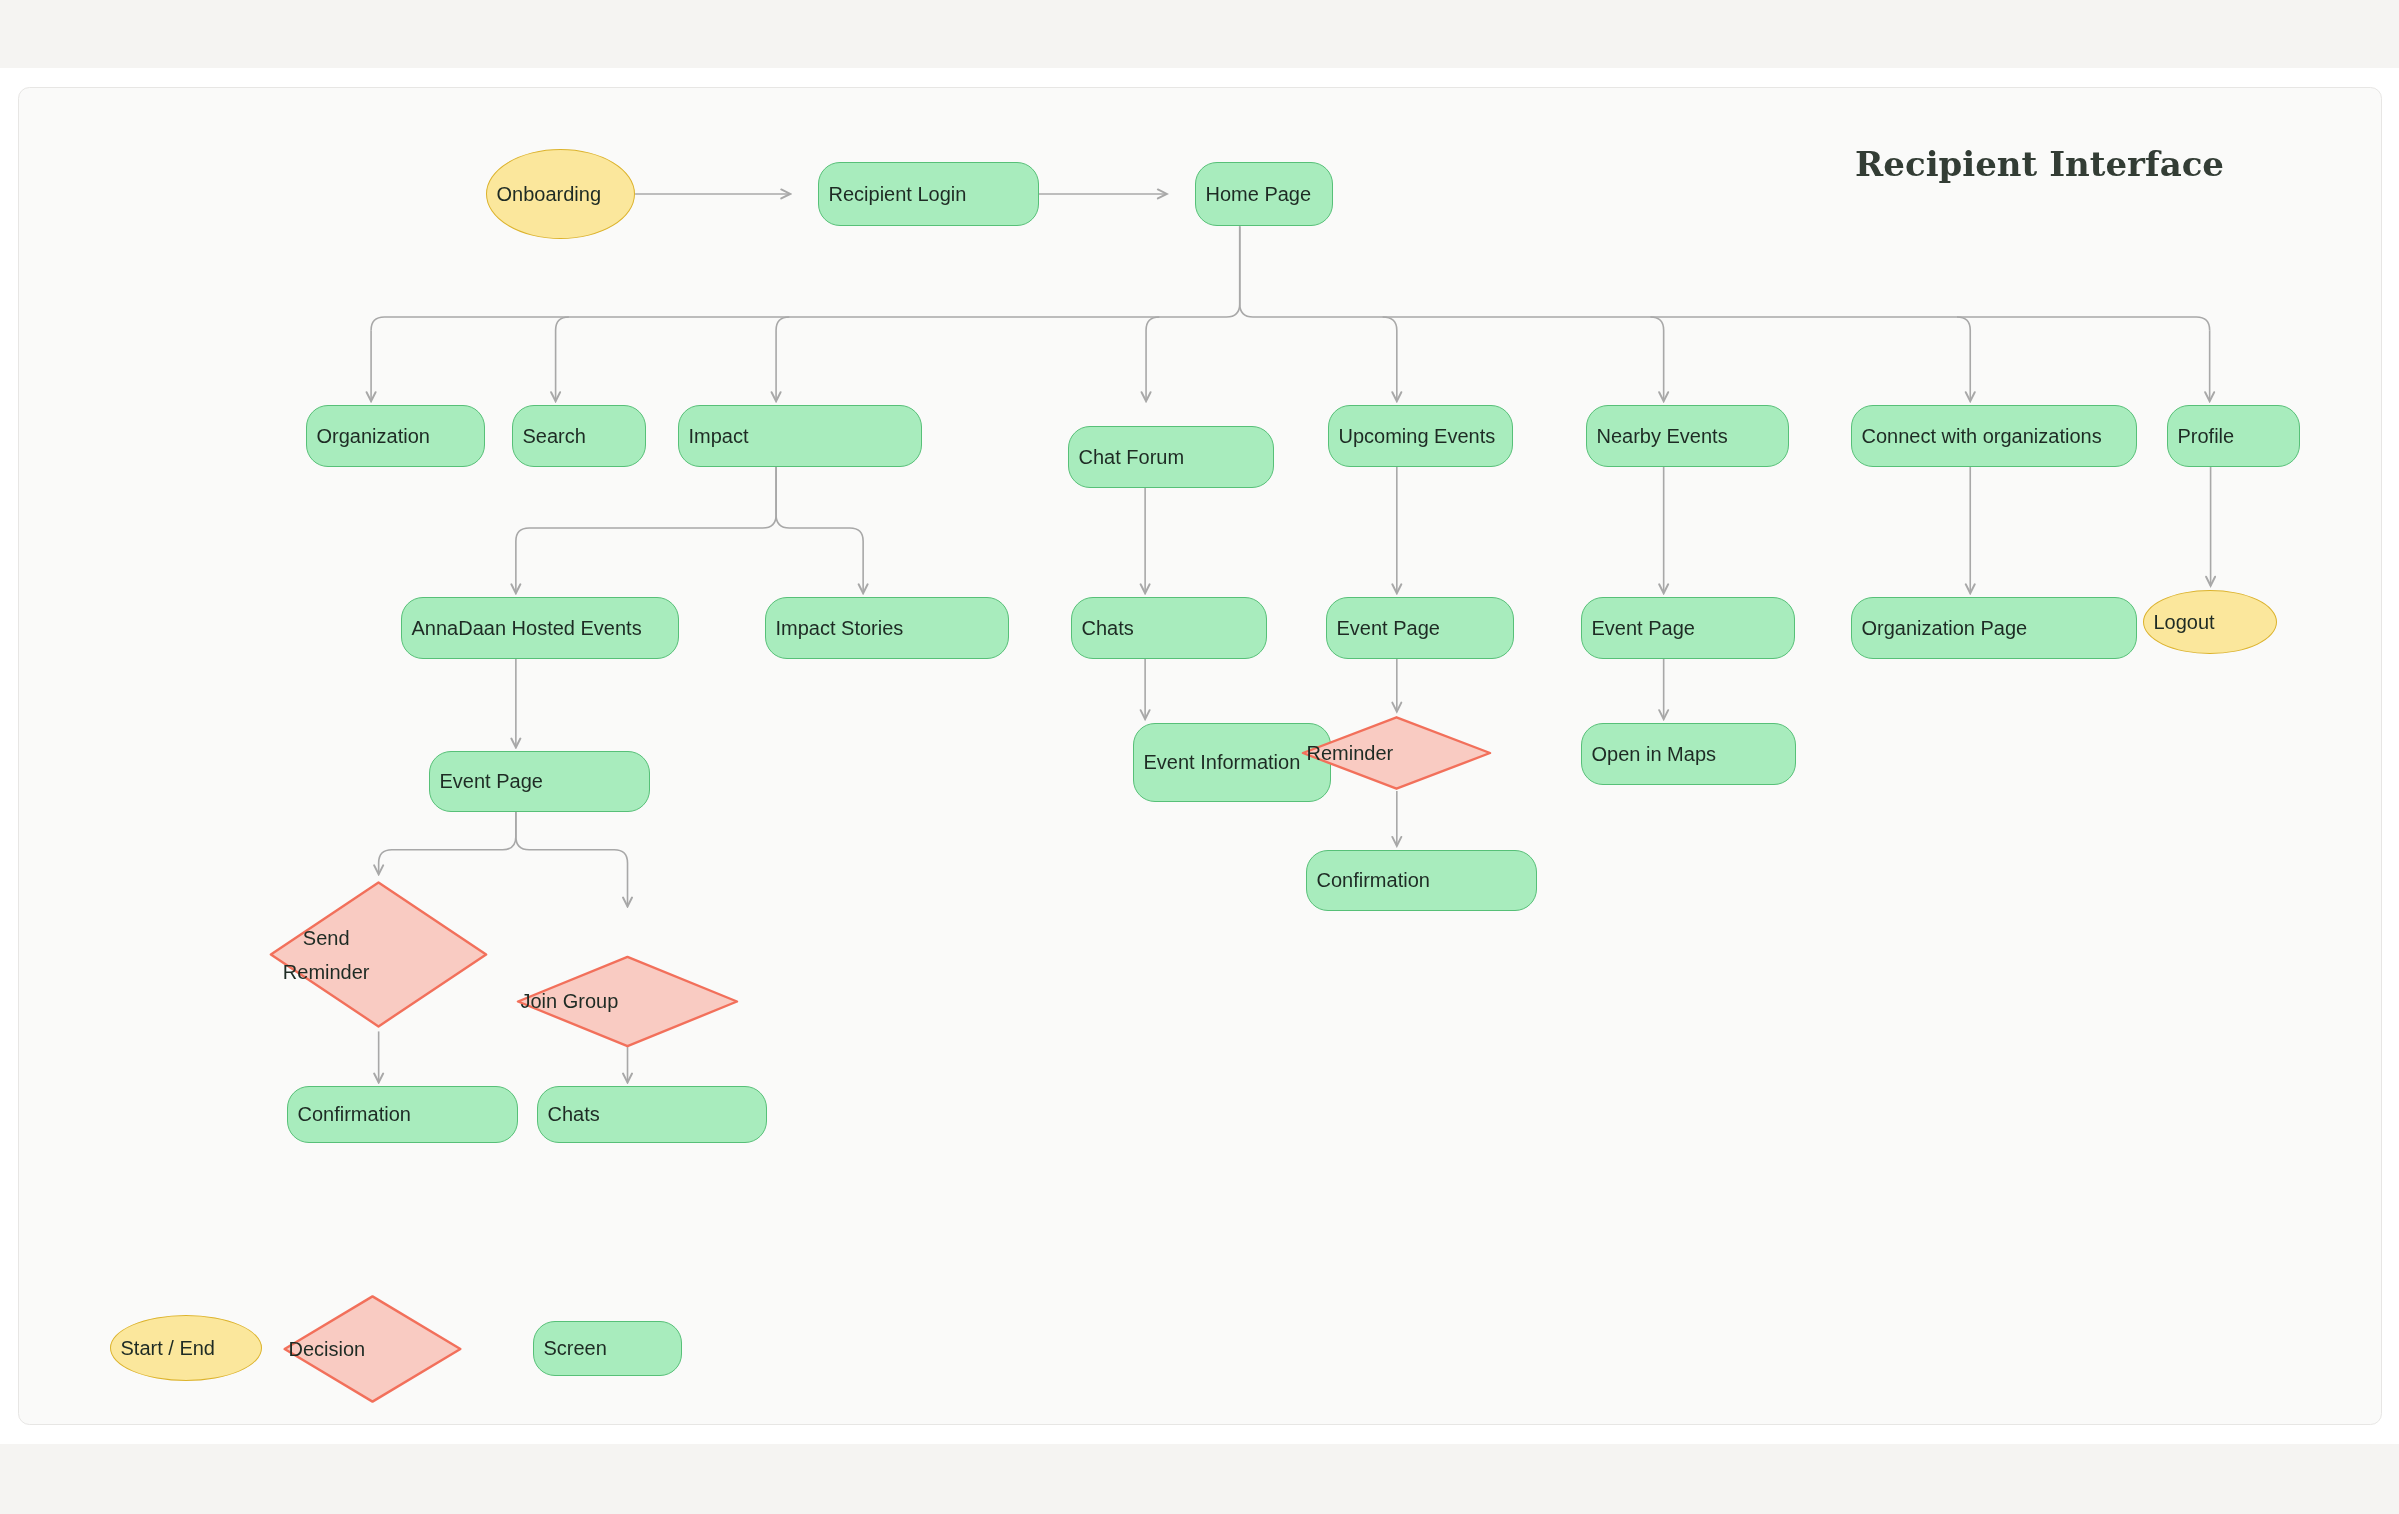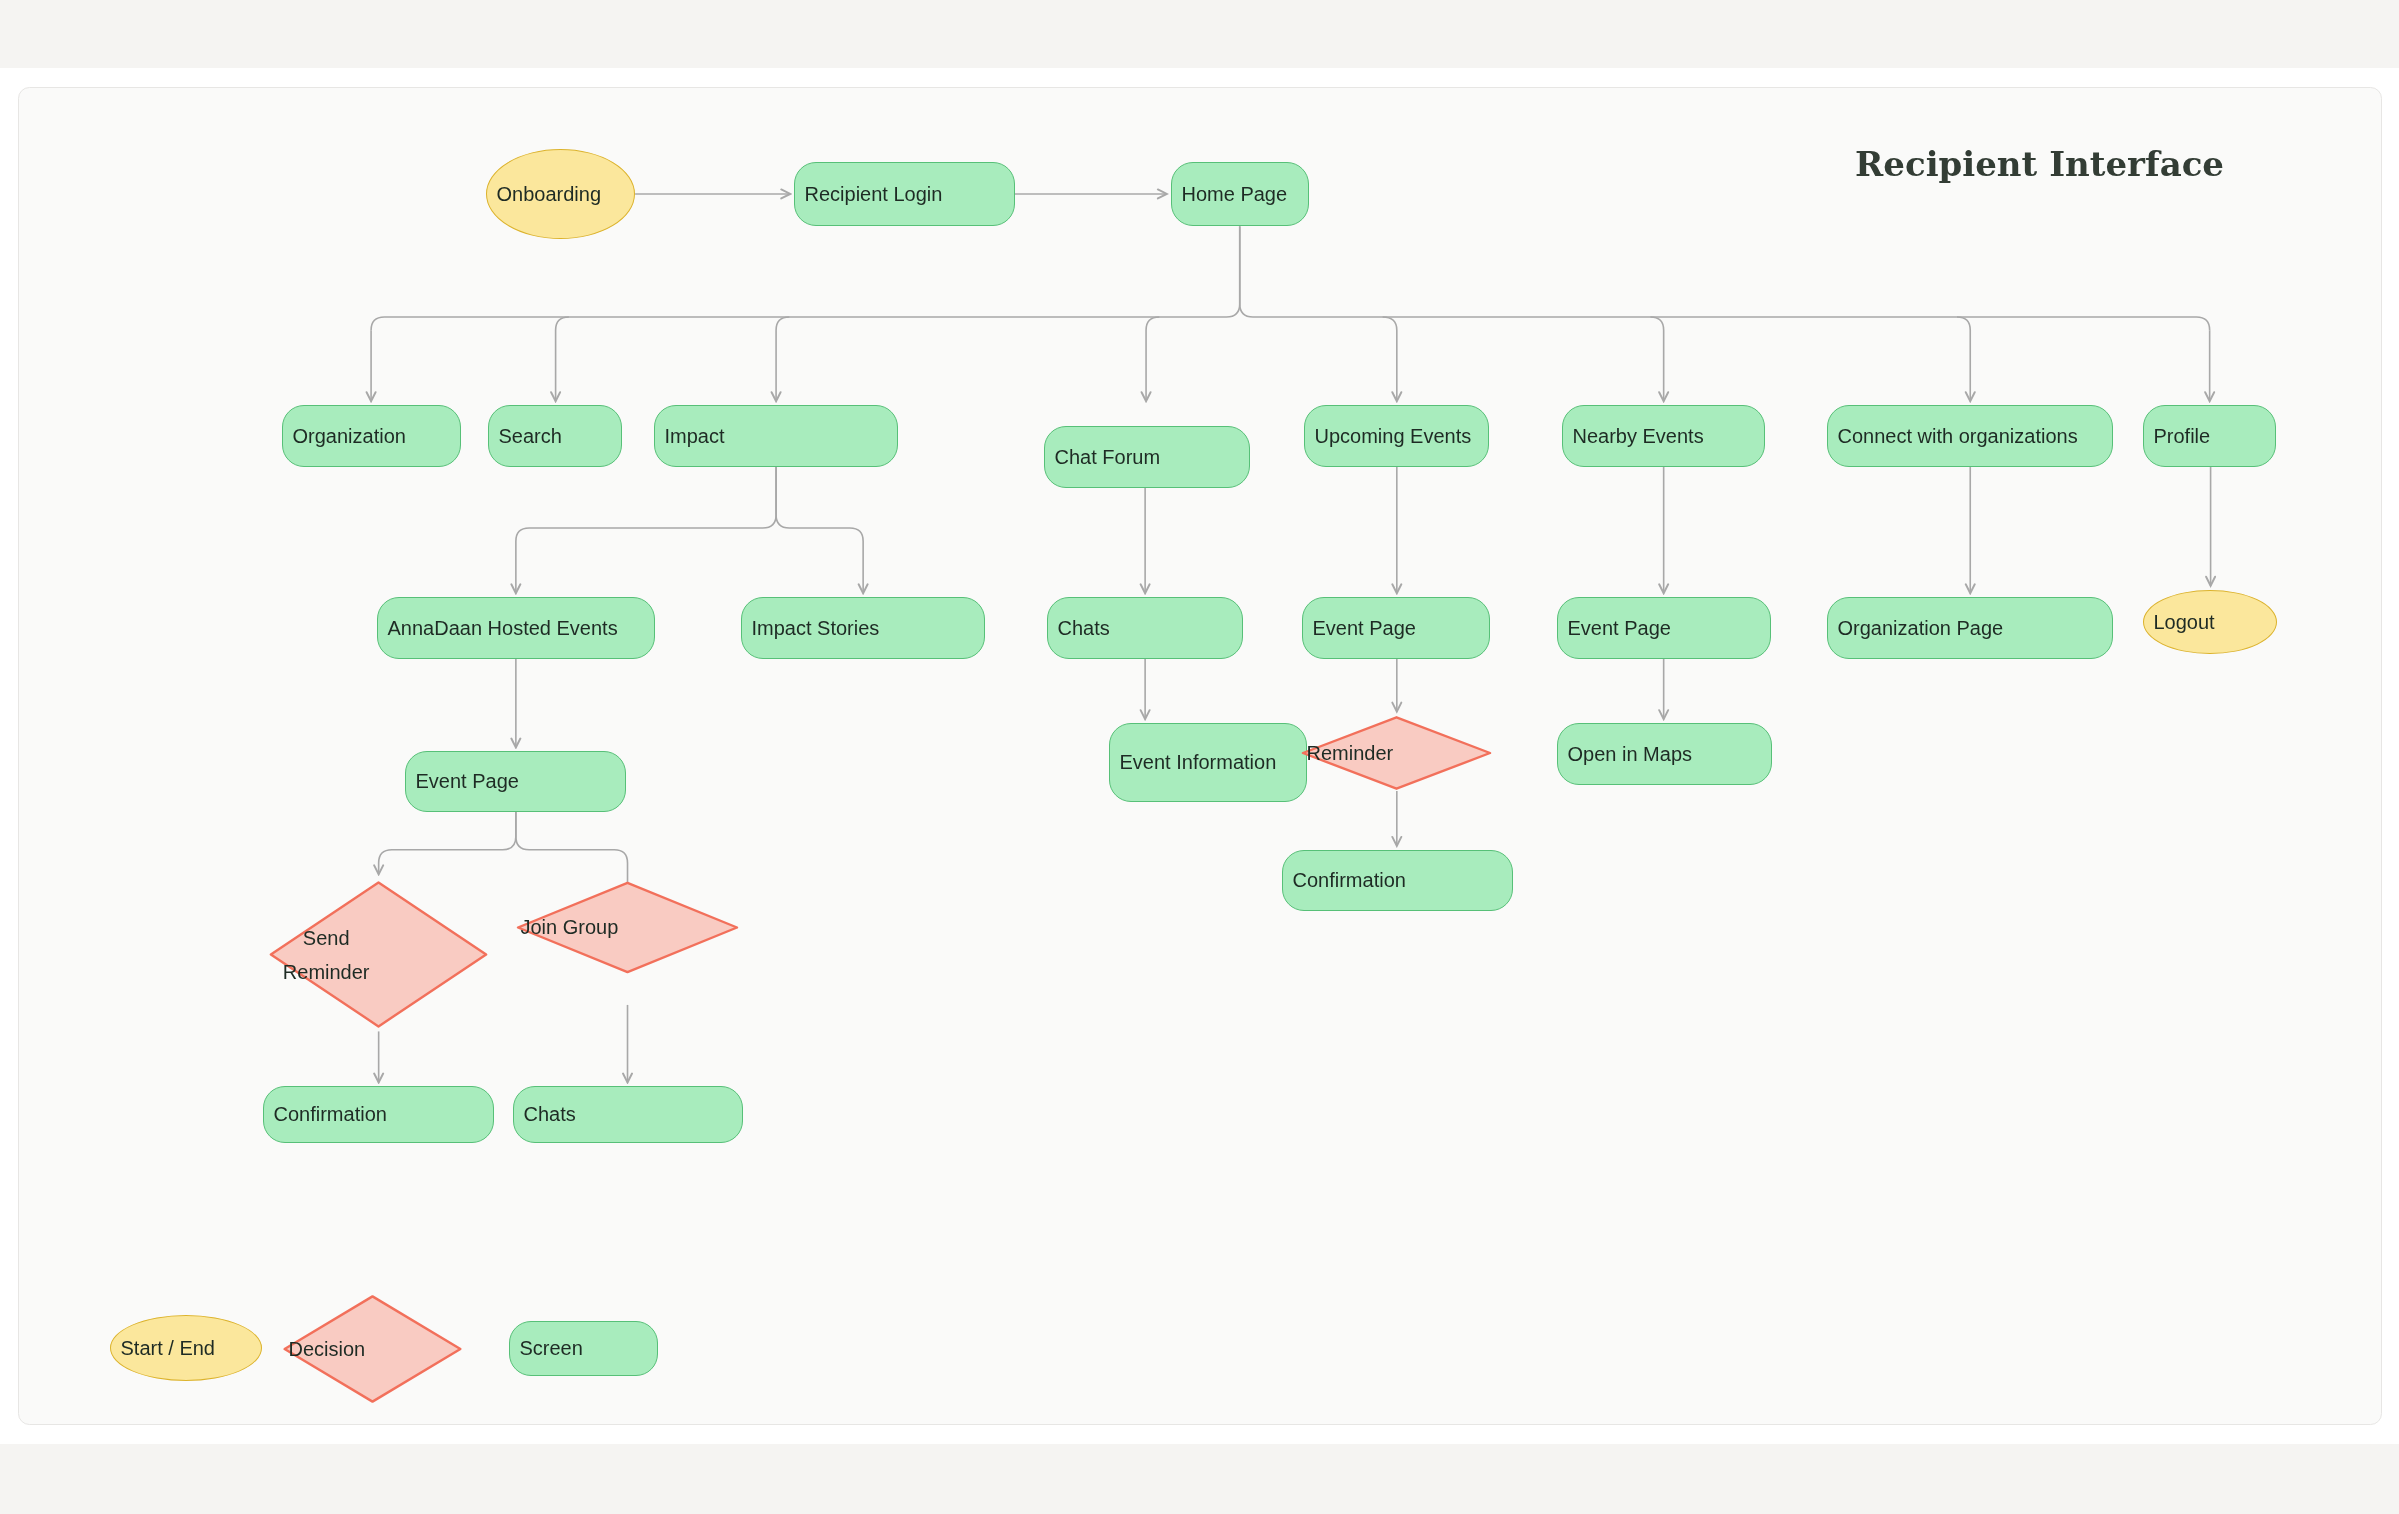--- a/index.html
+++ b/index.html
@@ -29,20 +29,21 @@
   marker path { fill:none; stroke:var(--connector,#a8a8a8); }
   .node {
     position:absolute; box-sizing:border-box;
     display:flex; align-items:center; justify-content:flex-start;
     font-size:20px; line-height:1.45; text-align:center;
   }
   .screen {
     background:var(--screen-fill,#a8ecbd);
     border:1.9px solid var(--screen-border,#57c078);
     border-radius:22px;
+    margin-left:24px;
   }
   .ellipse {
     background:var(--terminal-fill,#fbe79c);
     border:1.9px solid var(--terminal-border,#dcb32d);
     border-radius:50%;
   }
   .diamond { background:transparent; }
   .dshape { position:absolute; inset:0; width:100%; height:100%;
     fill:var(--decision-fill,#f9cbc2); stroke:var(--decision-border,#f2705b); }
   .dshape polygon { stroke-width:2.4px; stroke-linejoin:round; }
@@ -169,21 +170,21 @@
 <div class="node screen" style="left:1282px;top:850px;width:231px;height:61px">
   <span class="lbl">Confirmation</span>
 </div>
 
 <div class="node diamond" style="left:264px;top:878px;width:229px;height:153px">
   <svg class="dshape" viewBox="0 0 100 100" preserveAspectRatio="none">
       <polygon points="50,3 97,50 50,97 3,50" vector-effect="non-scaling-stroke"></polygon>
     </svg>
   <span class="lbl narrow">Send Reminder</span>
 </div>
-<div class="node diamond" style="left:511px;top:880px;width:233px;height:95px">
+<div class="node diamond" style="left:511px;top:954px;width:233px;height:95px">
   <svg class="dshape" viewBox="0 0 100 100" preserveAspectRatio="none">
       <polygon points="50,3 97,50 50,97 3,50" vector-effect="non-scaling-stroke"></polygon>
     </svg>
   <span class="lbl">Join Group</span>
 </div>
 <div class="node screen" style="left:263px;top:1086px;width:231px;height:57px">
   <span class="lbl">Confirmation</span>
 </div>
 <div class="node screen" style="left:513px;top:1086px;width:230px;height:57px">
   <span class="lbl">Chats</span>

